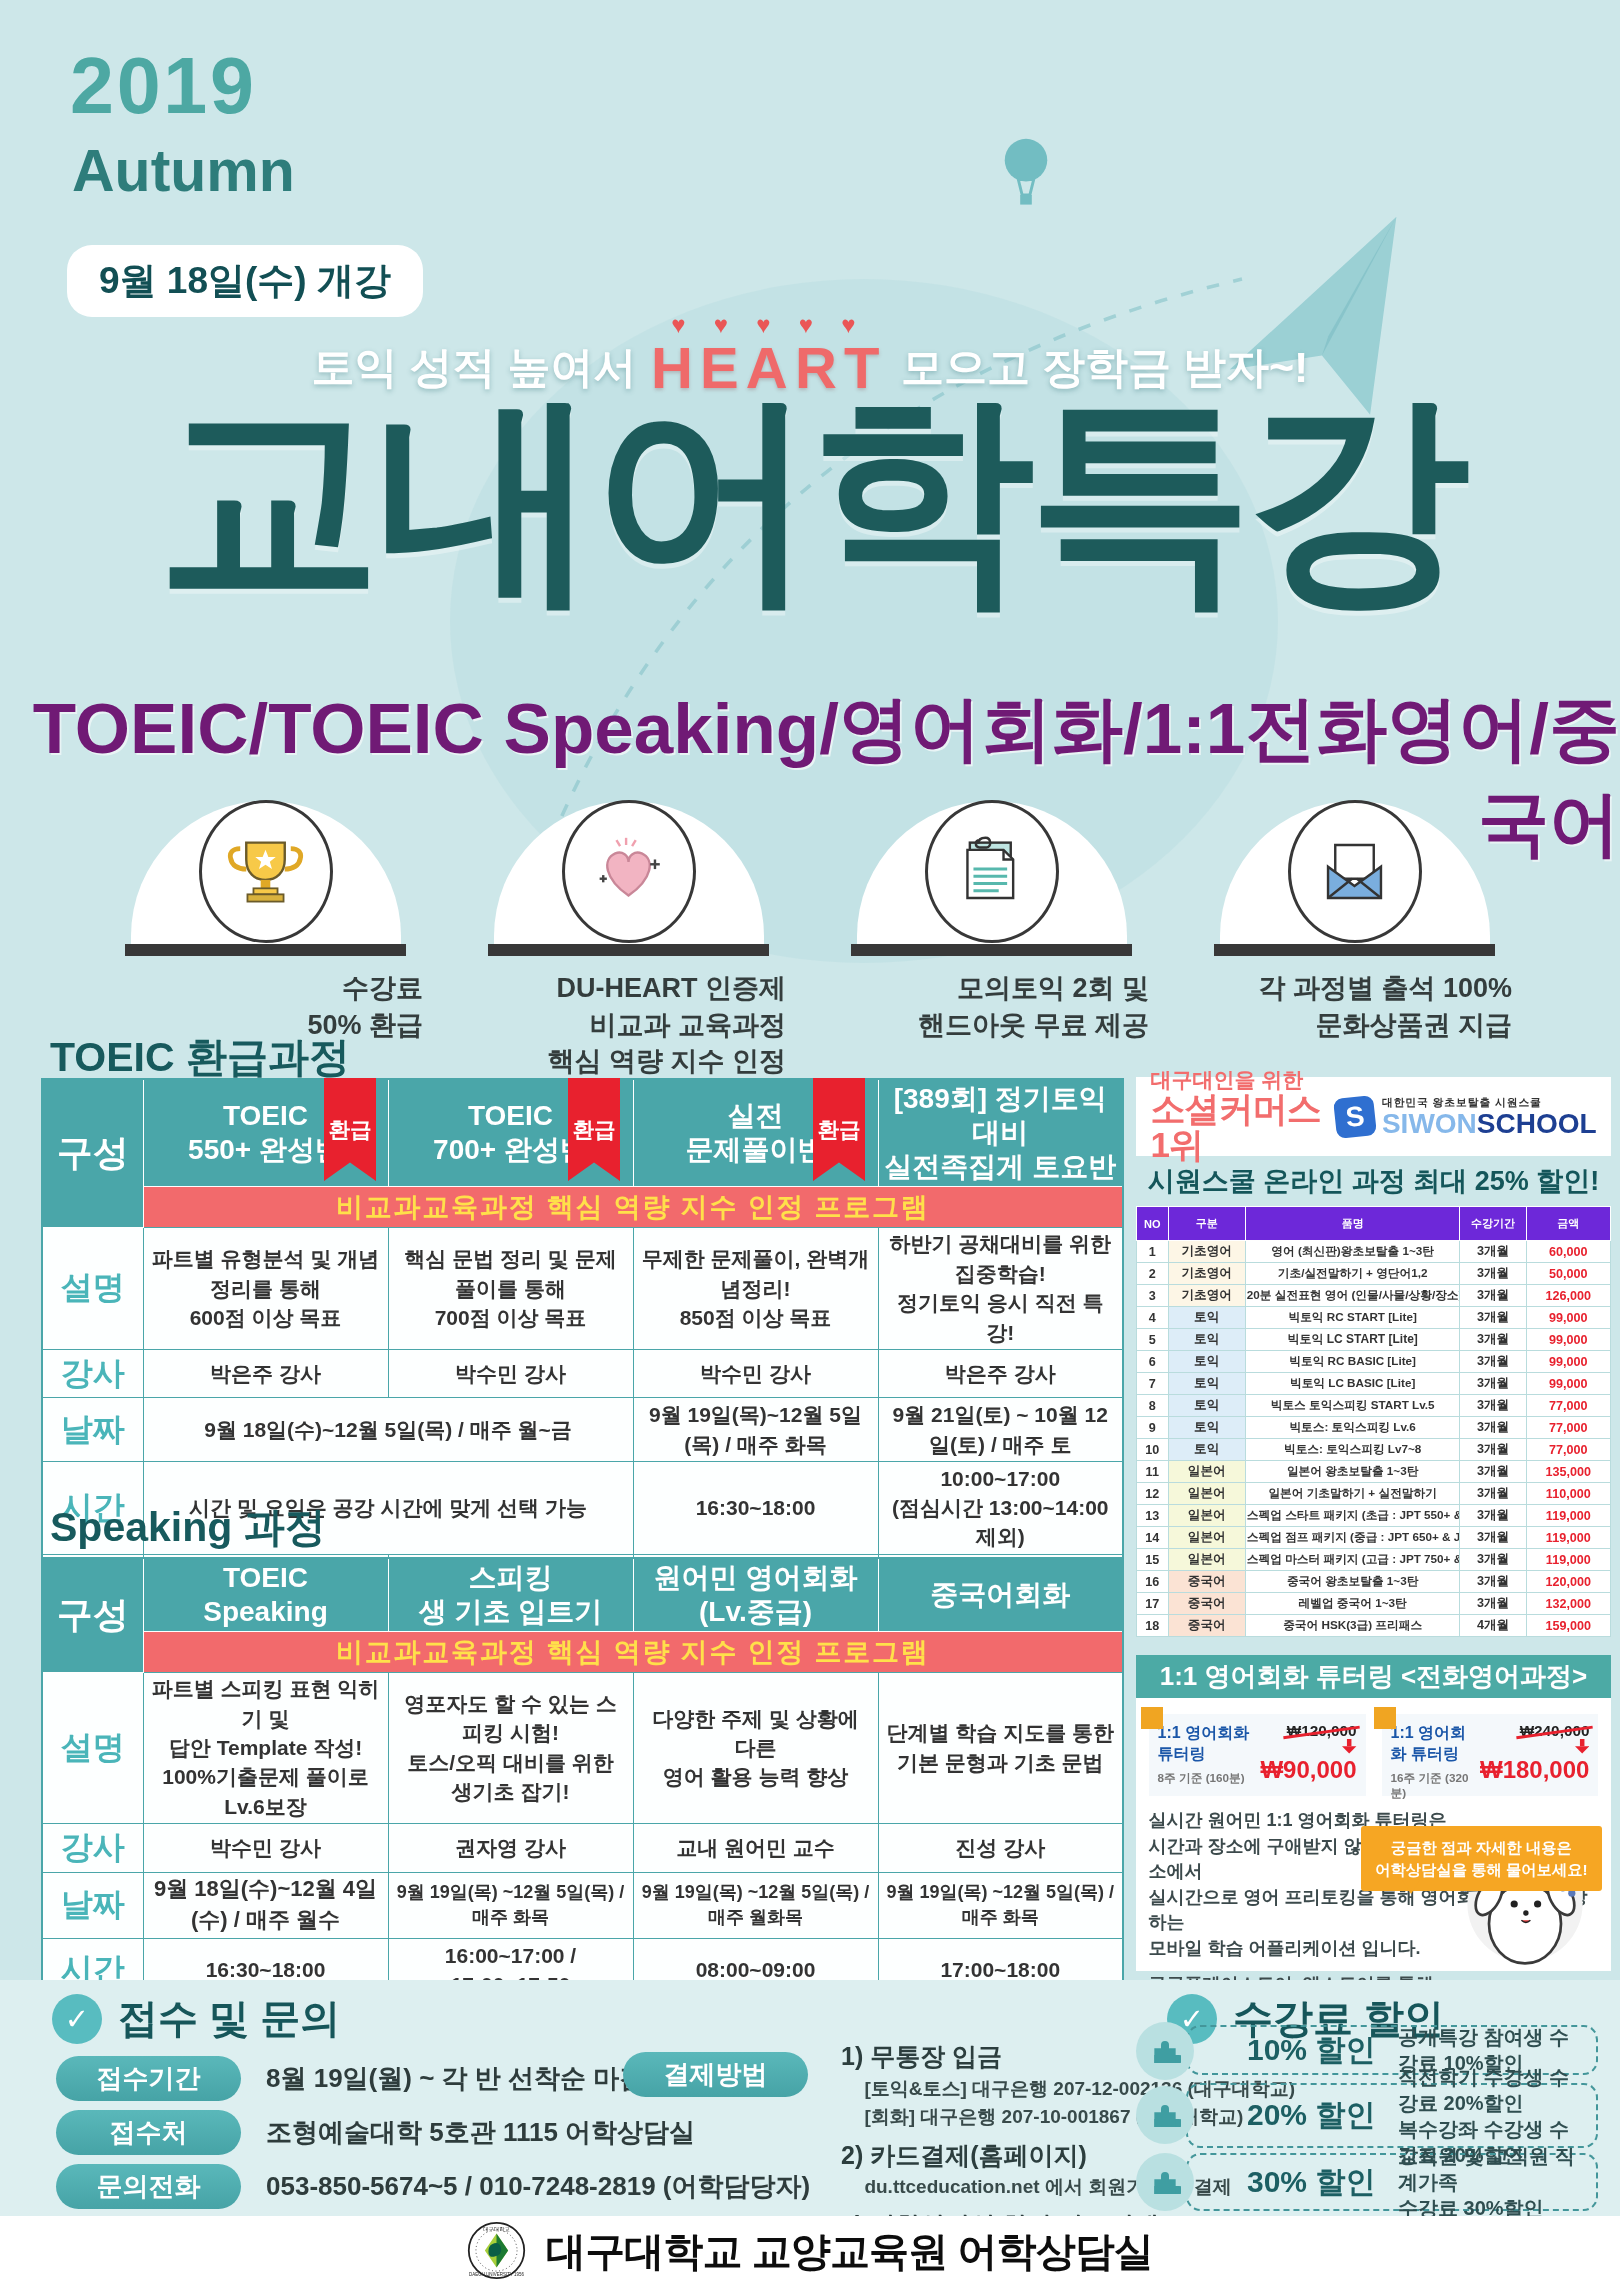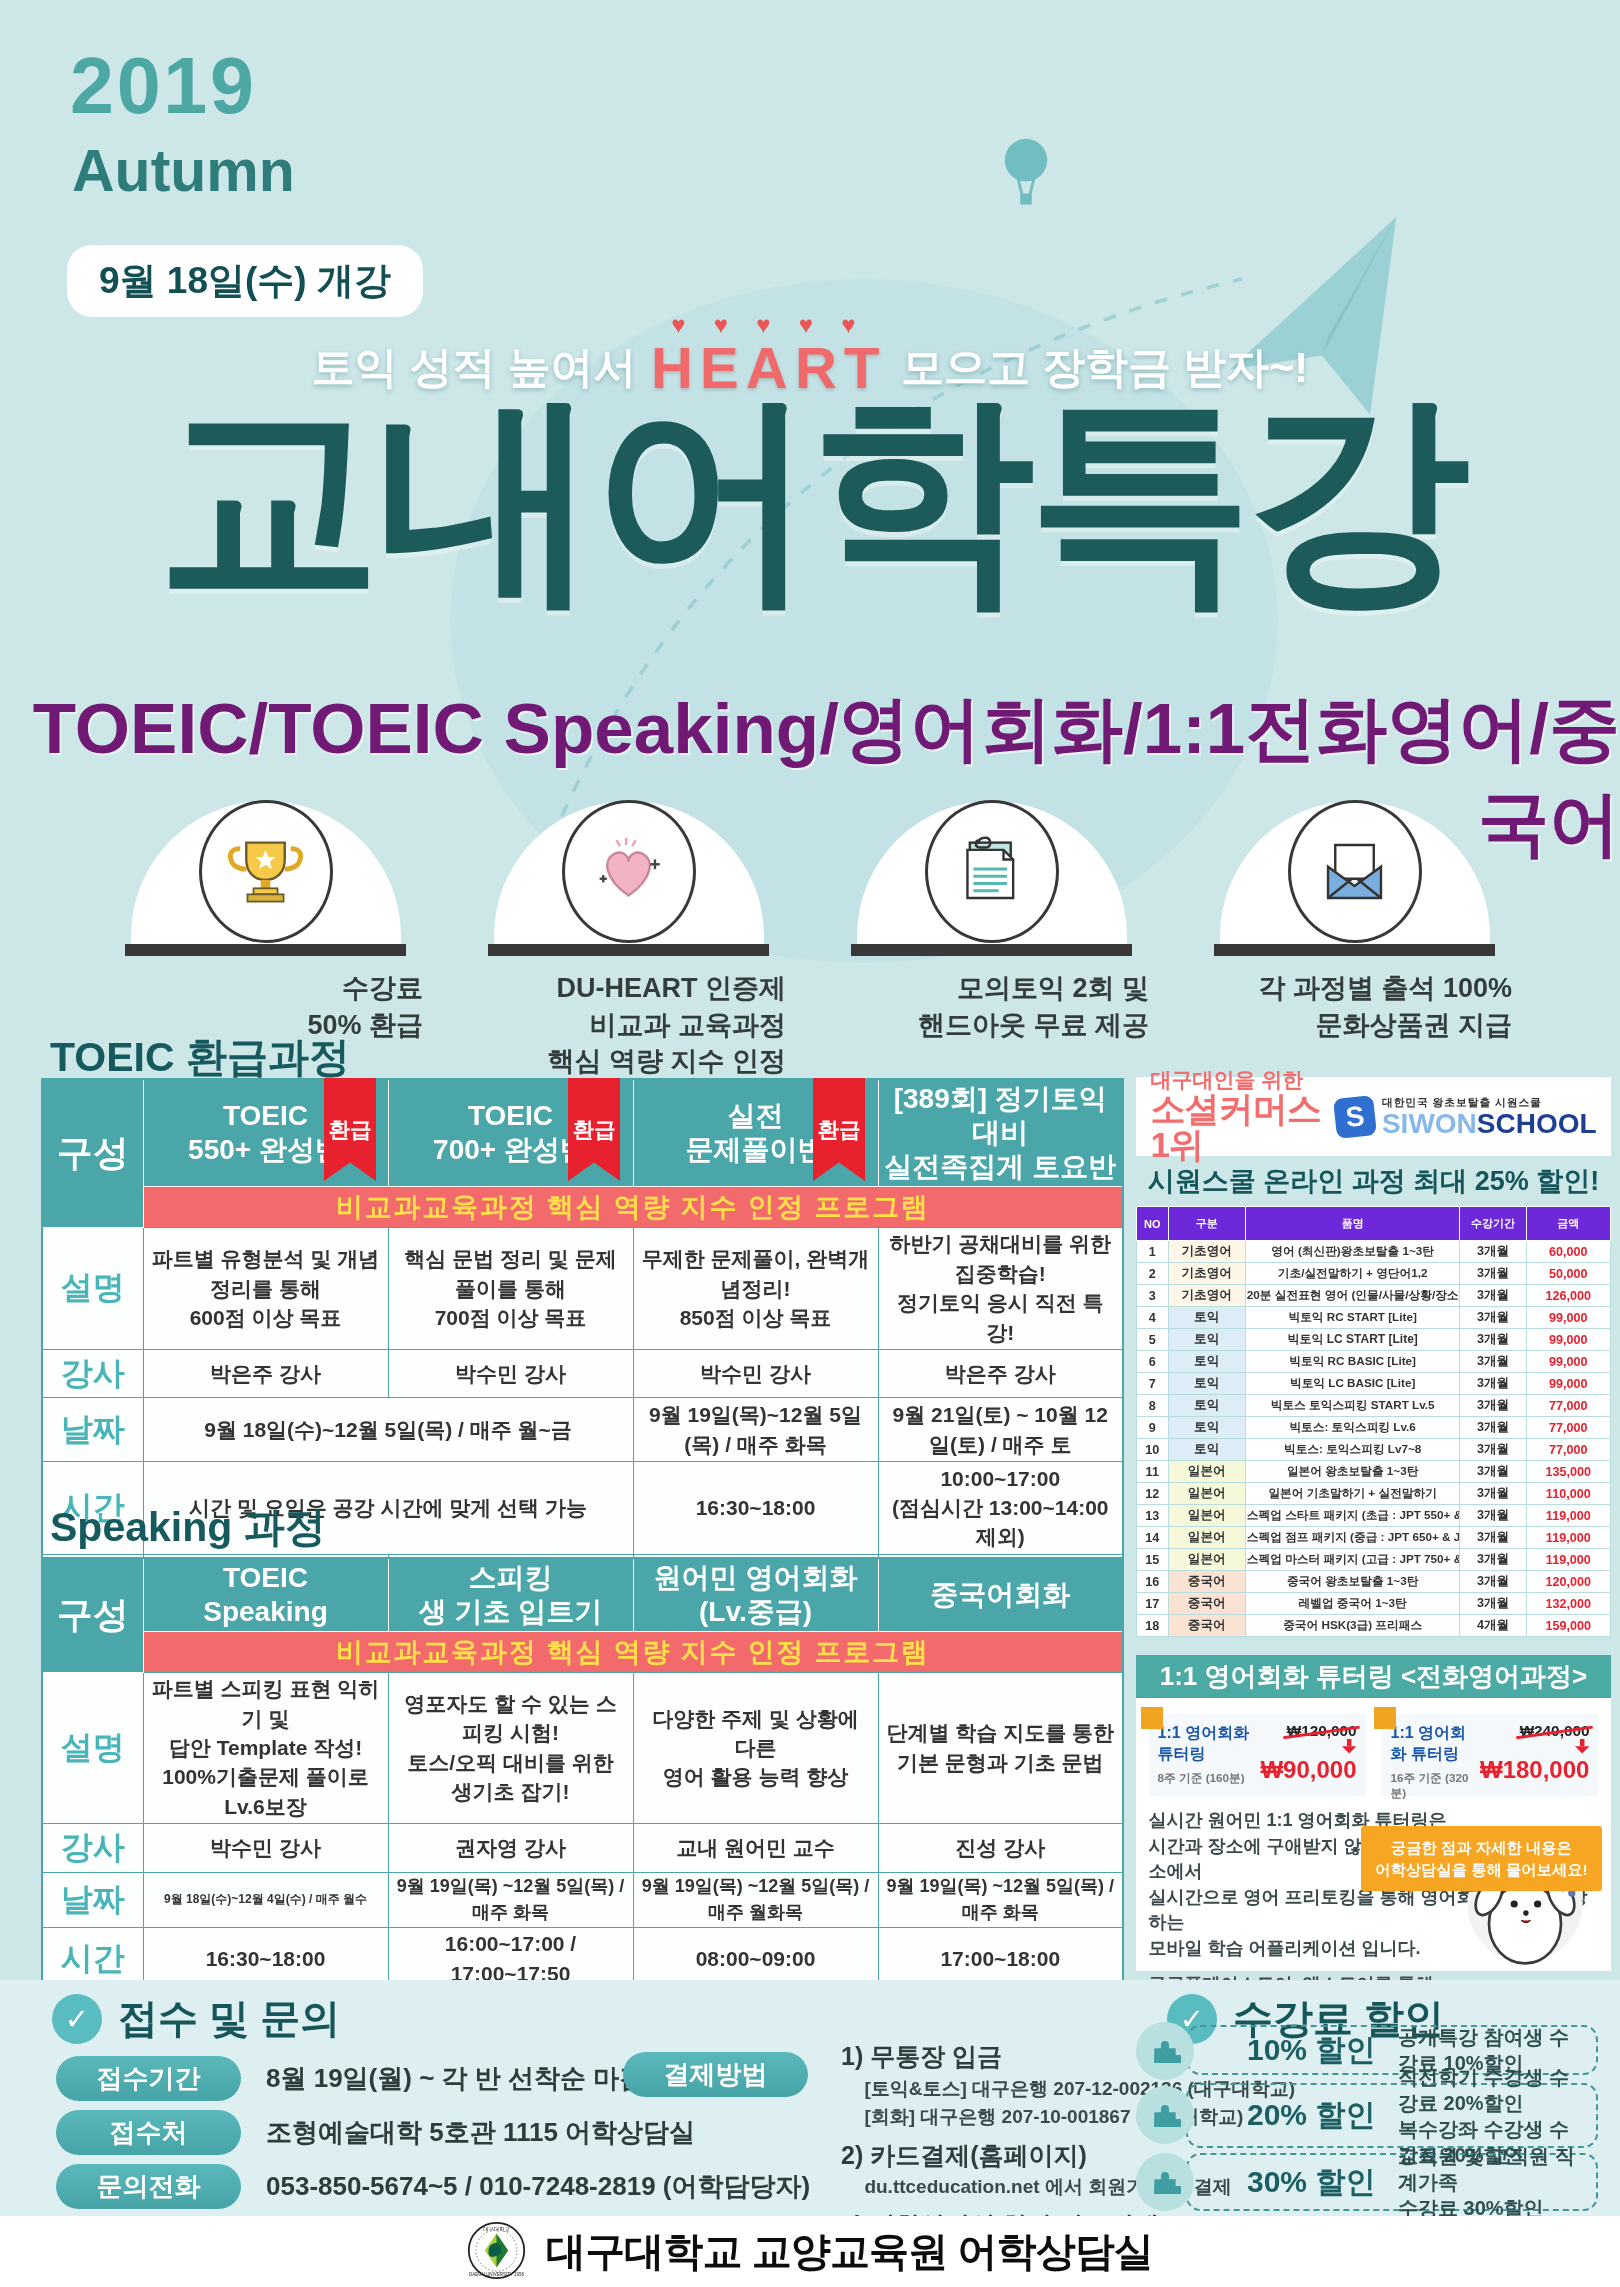--- a/index.html
+++ b/index.html
@@ -398,21 +398,21 @@
       </tr>
       <tr style="height:41px">
         <th class="rlabel">강사</th>
         <td class="body">박수민 강사</td>
         <td class="body">권자영 강사</td>
         <td class="body">교내 원어민 교수</td>
         <td class="body">진성 강사</td>
       </tr>
       <tr style="height:41px">
         <th class="rlabel">날짜</th>
-        <td class="body" style="font-size:12px">9월 18일(수)~12월 4일(수) / 매주 월수</td>
+        <td class="body" style="font-size:22px">9월 18일(수)~12월 4일(수) / 매주 월수</td>
         <td class="body" style="font-size:18px">9월 19일(목) ~12월 5일(목) / 매주 화목</td>
         <td class="body" style="font-size:18px">9월 19일(목) ~12월 5일(목) / 매주 월화목</td>
         <td class="body" style="font-size:18px">9월 19일(목) ~12월 5일(목) / 매주 화목</td>
       </tr>
       <tr style="height:41px">
         <th class="rlabel">시간</th>
         <td class="body">16:30~18:00</td>
         <td class="body">16:00~17:00  /  17:00~17:50</td>
         <td class="body">08:00~09:00</td>
         <td class="body">17:00~18:00</td>

